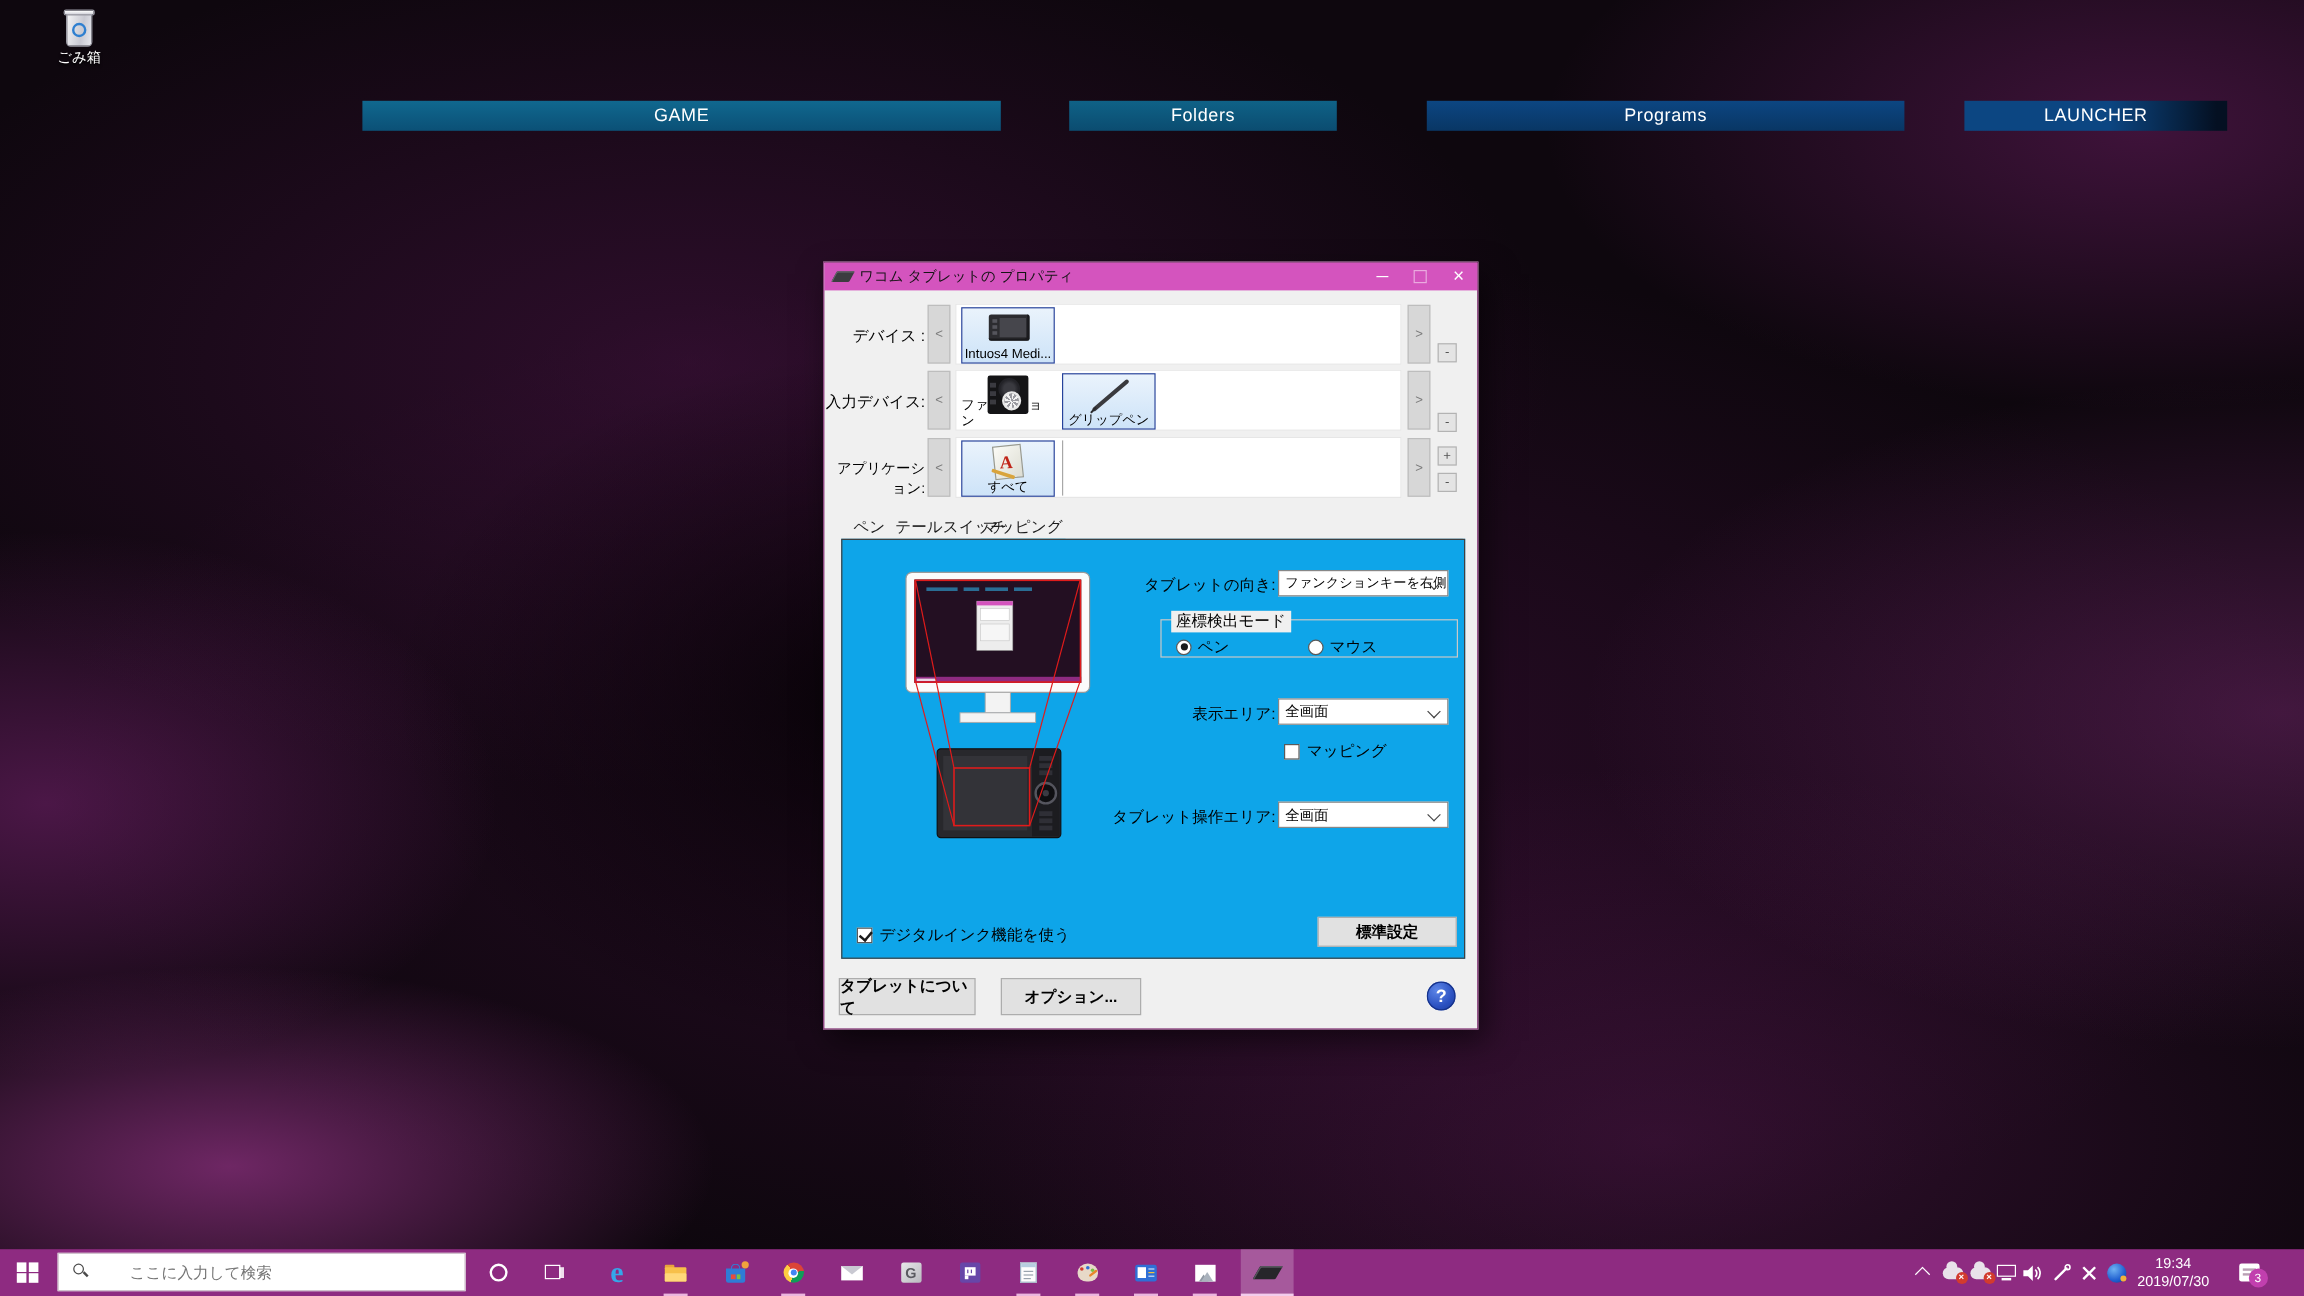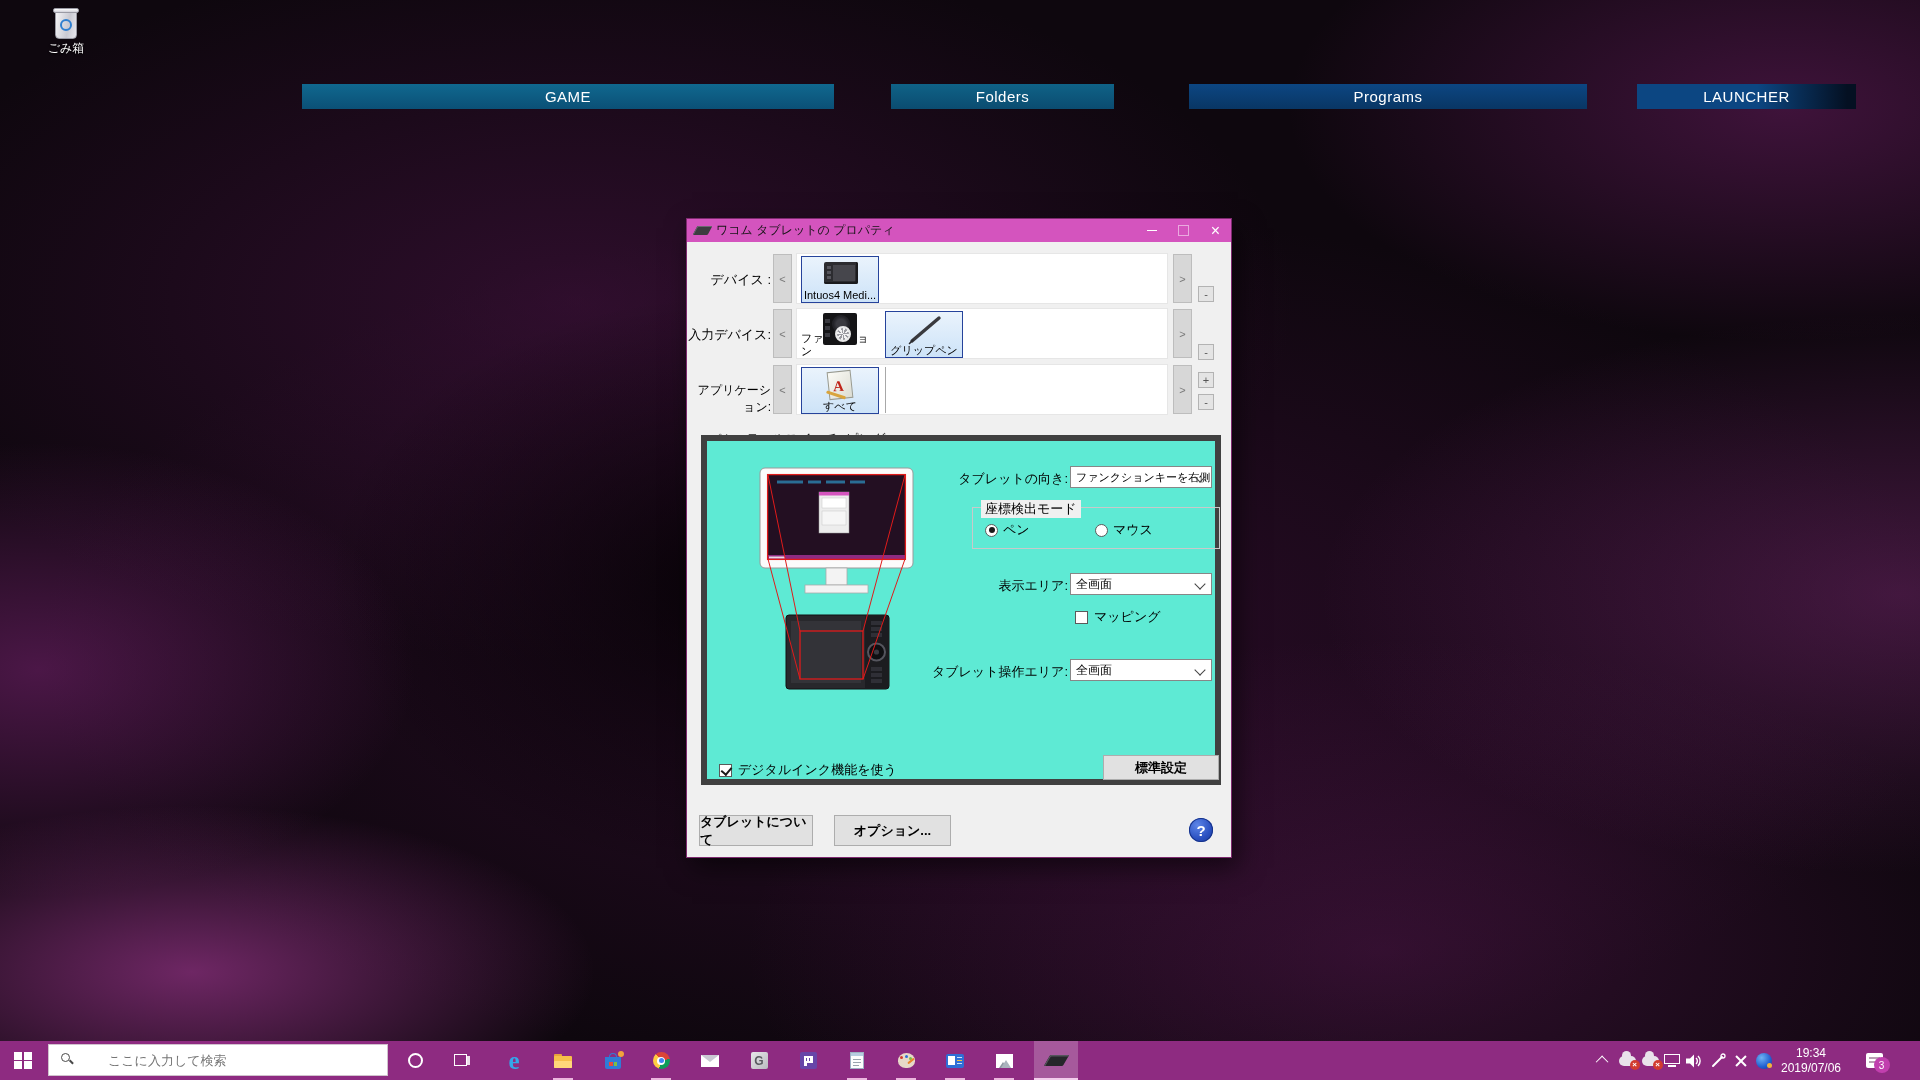--- a/index.html
+++ b/index.html
@@ -32,21 +32,21 @@
     font-size:11px;display:flex;align-items:center;justify-content:center;box-sizing:border-box;}
   .pm-btn{position:absolute;width:16px;height:16px;background:#e4e4e4;border:1px solid #b3b3b3;color:#555;
     font-size:11px;line-height:14px;text-align:center;box-sizing:border-box;}
   .list-strip{position:absolute;background:#fff;border:1px solid #e6e6e6;box-sizing:border-box;}
   .tile{position:absolute;top:2px;width:78px;height:47px;display:flex;flex-direction:column;align-items:center;justify-content:flex-end;box-sizing:border-box;}
   .tile.sel{background:linear-gradient(#eaf3fc,#cde3f8);border:1px solid #26439b;}
   .tile .lbl{font-size:11px;color:#000;line-height:13px;}
   .tabs{position:absolute;left:14px;top:211px;width:518px;height:19px;font-size:13px;color:#1a1a1a;}
   .tab{position:absolute;top:0;cursor:pointer;}
   .tab.active::after{content:"";position:absolute;left:-2px;right:-2px;bottom:-4px;height:3px;background:#1fa3c0;}
-  #page-box{position:absolute;left:14px;top:216px;width:520px;height:350px;border:6px solid #404040;box-sizing:border-box;background:#5eead4;}
+  #page-box{position:absolute;left:14px;top:230px;width:520px;height:350px;border:1px solid #404040;box-sizing:border-box;background:#0ea5e9;}
   .fld-label{position:absolute;font-size:13px;color:#000;text-align:right;}
   .dd{position:absolute;width:142px;height:22px;background:#fff;border:1px solid #878787;box-sizing:border-box;
     font-size:11px;color:#000;line-height:20px;padding-left:5px;cursor:pointer;}
   .dd .chev{position:absolute;right:7px;top:6px;width:7px;height:7px;border-right:1.4px solid #444;border-bottom:1.4px solid #444;transform:rotate(45deg);}
   .gbox{position:absolute;border:1px solid #c9c9c9;box-sizing:border-box;}
   .gbox-label{position:absolute;top:-8px;left:8px;background:#f0f0f0;padding:0 4px;font-size:13px;color:#000;}
   .radio{display:inline-flex;align-items:center;font-size:13px;color:#000;cursor:pointer;}
   .radio .dot{width:13px;height:13px;border-radius:50%;border:1px solid #5a5a5a;background:#fff;margin-right:5px;position:relative;box-sizing:border-box;}
   .radio.checked .dot::after{content:"";position:absolute;left:2.5px;top:2.5px;width:6px;height:6px;border-radius:50%;background:#1a1a1a;}
   .chk{display:inline-flex;align-items:center;font-size:13px;color:#000;cursor:pointer;}
@@ -221,21 +221,21 @@
         <line x1="21" y1="96" x2="53" y2="216" stroke="#e01b1b" stroke-width="1"></line>
         <line x1="158" y1="96" x2="116" y2="216" stroke="#e01b1b" stroke-width="1"></line>
       </svg>
 
       <div class="fld-label" style="left:203px;top:29px;width:158px;">タブレットの向き:</div>
       <div class="dd" style="left:363px;top:25px;">
         <span>ファンクションキーを右側</span>
         <div class="chev"></div>
       </div>
 
-      <div class="gbox" style="left:265px;top:66px;width:248px;height:42px;">
+      <div class="gbox" style="left:265px;top:66px;width:248px;height:32px;">
         <div class="gbox-label">座標検出モード</div>
         <div class="radio checked" style="position:absolute;left:12px;top:13px;">
           <span class="dot"></span>
           <span>ペン</span>
         </div>
         <div class="radio" style="position:absolute;left:122px;top:13px;">
           <span class="dot"></span>
           <span>マウス</span>
         </div>
       </div>
@@ -408,21 +408,21 @@
       <div class="xbars"></div>
     </div>
     <div class="tray-icon" style="left:1751px;">
       <div style="position:relative;width:16px;height:16px;border-radius:50%;background:radial-gradient(circle at 35% 30%,#6fb2f2,#1f5fd0 60%,#123a8a);">
         <div style="position:absolute;right:0;bottom:1px;width:5px;height:5px;border-radius:50%;background:#f2b23c;"></div>
       </div>
     </div>
 
     <div id="clock">
       <span>19:34</span>
-      <span>2019/07/06</span>
+      <span>2019/07/30</span>
     </div>
 
     <div class="tray-icon" style="left:1856px;width:36px;">
       <div style="position:relative;width:17px;height:15px;background:#fff;border-radius:2px;">
         <div style="position:absolute;left:3px;top:4px;width:11px;height:1.5px;background:#b9a0b4;"></div>
         <div style="position:absolute;left:3px;top:8px;width:8px;height:1.5px;background:#b9a0b4;"></div>
         <div style="position:absolute;right:-7px;bottom:-5px;width:16px;height:16px;border-radius:50%;background:#c13fae;color:#fff;font-size:10px;display:flex;align-items:center;justify-content:center;">
           <span>3</span>
         </div>
       </div>

